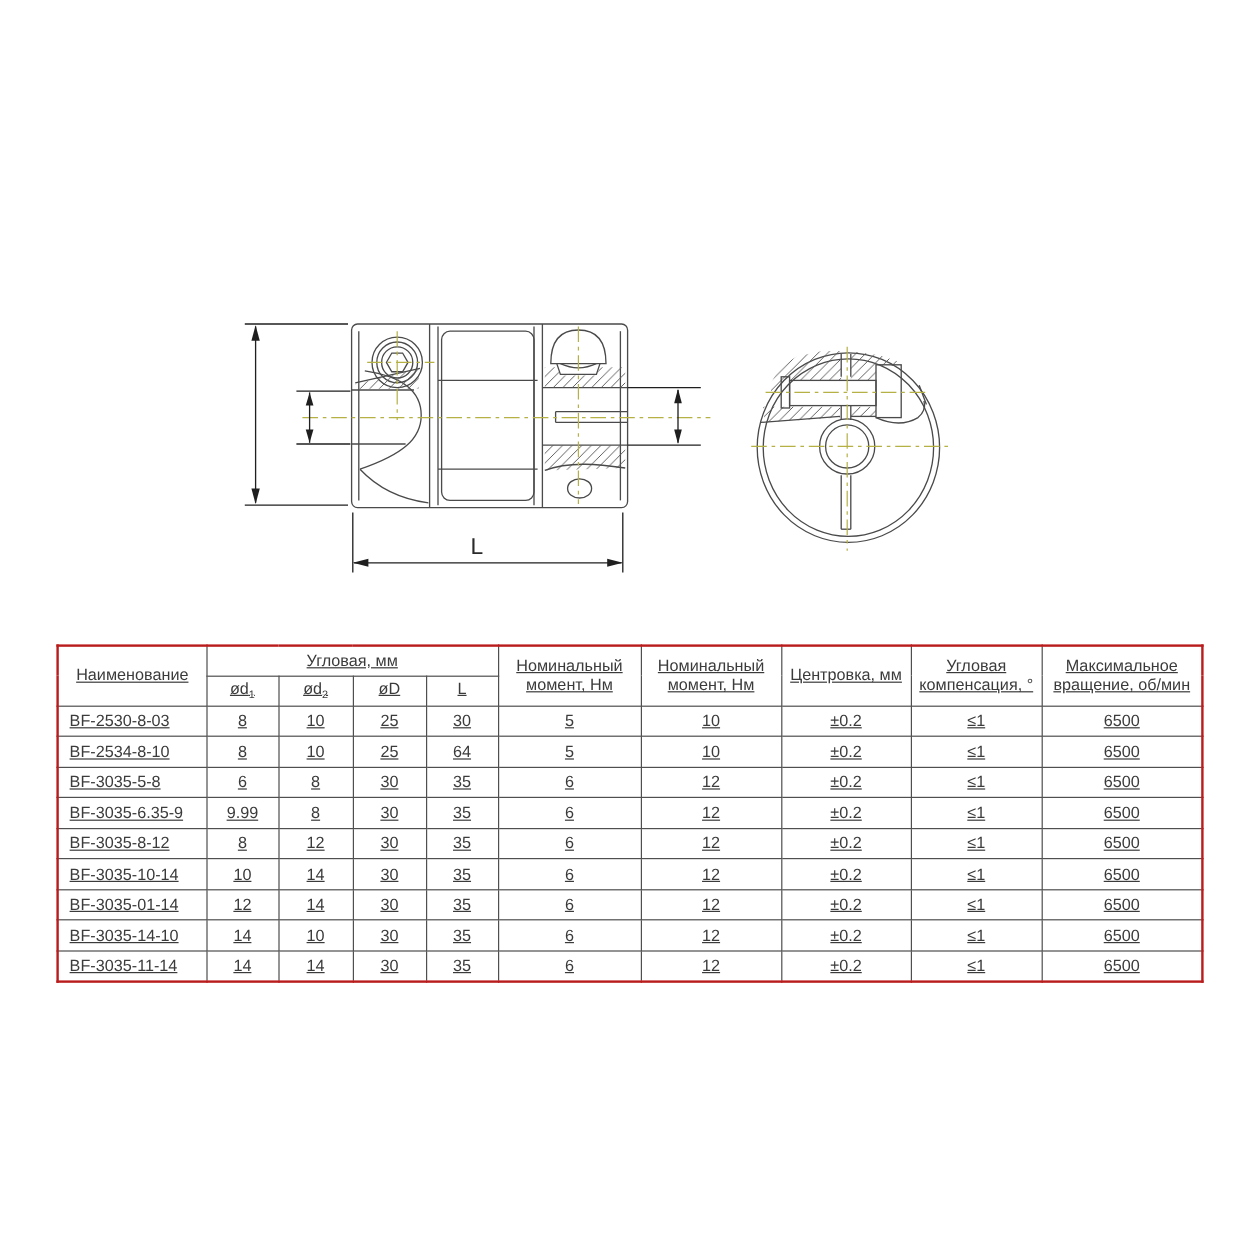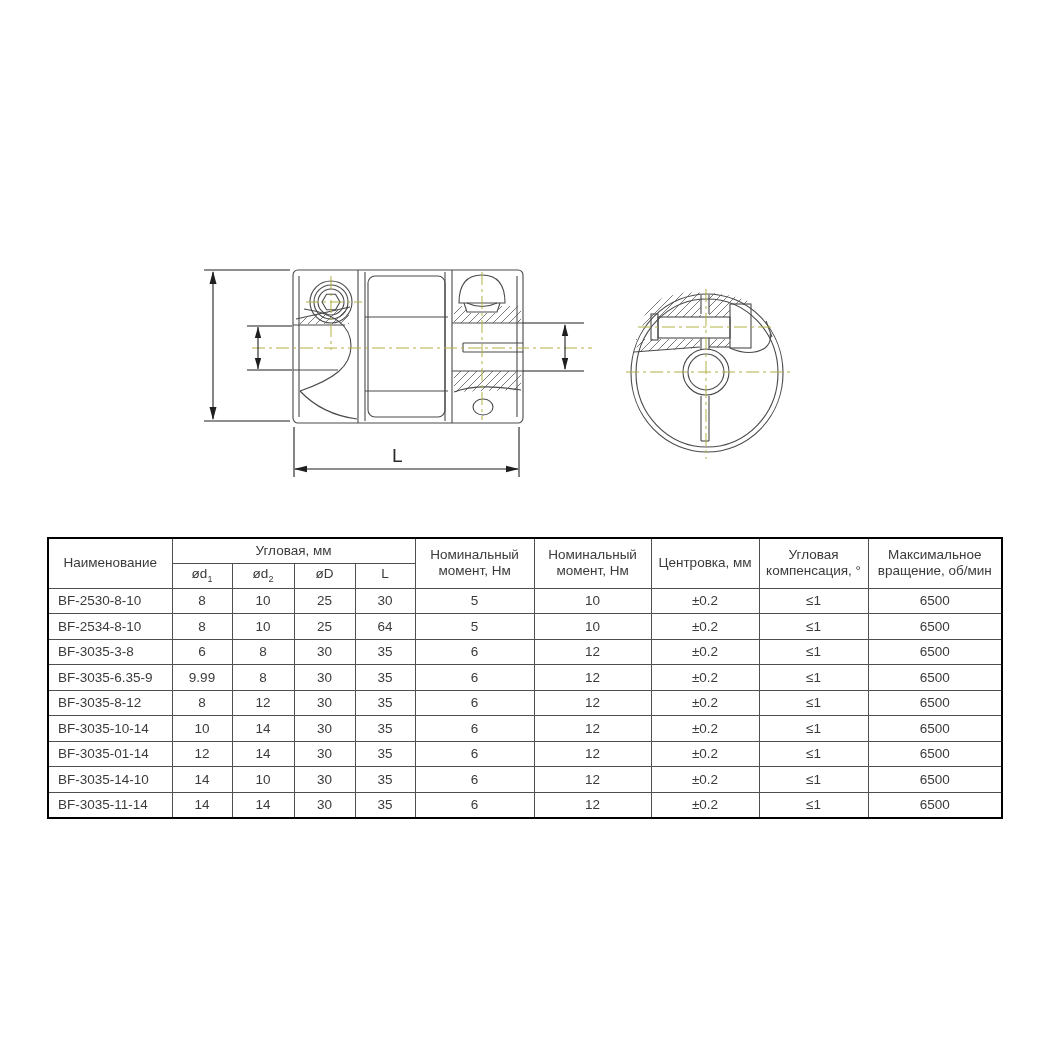--- a/index.html
+++ b/index.html
@@ -2,21 +2,21 @@
 <html><head>
 <meta charset="utf-8">
 <style>
   html,body{margin:0;padding:0;background:#ffffff;}
   .sheet{position:relative;width:1050px;height:1050px;background:#ffffff;
          font-family:"Liberation Sans",sans-serif;overflow:hidden;}
   svg.drawing{position:absolute;left:0;top:0;}
 
   table.spec{position:absolute;left:47px;top:537px;width:956px;
              border-collapse:collapse;table-layout:fixed;color:#3b3b3b;
-             border:2px solid #000000;}
+             border:2px solid #b91c1c;text-decoration:underline;}
   .spec th,.spec td{border:1px solid #4f4f4f;}
   .spec th{font-weight:normal;font-size:13.5px;line-height:1.18;
            text-align:center;vertical-align:middle;padding:2px 1px;}
   .spec td{font-size:13.5px;text-align:center;vertical-align:middle;
            height:24.5px;padding:0 2px;white-space:nowrap;}
   .spec td.name{text-align:left;padding-left:9px;}
   .spec tr.h1{height:25px;}
   .spec tr.h2{height:25px;}
   .spec sub{font-size:9px;}
 </style>
@@ -176,21 +176,21 @@
       </tr>
       <tr class="h2">
         <th><span>ød</span><sub>1</sub></th>
         <th><span>ød</span><sub>2</sub></th>
         <th><span>øD</span><sub></sub></th>
         <th><span>L</span><sub></sub></th>
       </tr>
     </thead>
     <tbody>
       <tr>
-        <td class="name">BF-2530-8-10</td>
+        <td class="name">BF-2530-8-03</td>
         <td>8</td>
         <td>10</td>
         <td>25</td>
         <td>30</td>
         <td>5</td>
         <td>10</td>
         <td>±0.2</td>
         <td>≤1</td>
         <td>6500</td>
       </tr>
@@ -200,21 +200,21 @@
         <td>10</td>
         <td>25</td>
         <td>64</td>
         <td>5</td>
         <td>10</td>
         <td>±0.2</td>
         <td>≤1</td>
         <td>6500</td>
       </tr>
       <tr>
-        <td class="name">BF-3035-3-8</td>
+        <td class="name">BF-3035-5-8</td>
         <td>6</td>
         <td>8</td>
         <td>30</td>
         <td>35</td>
         <td>6</td>
         <td>12</td>
         <td>±0.2</td>
         <td>≤1</td>
         <td>6500</td>
       </tr>

